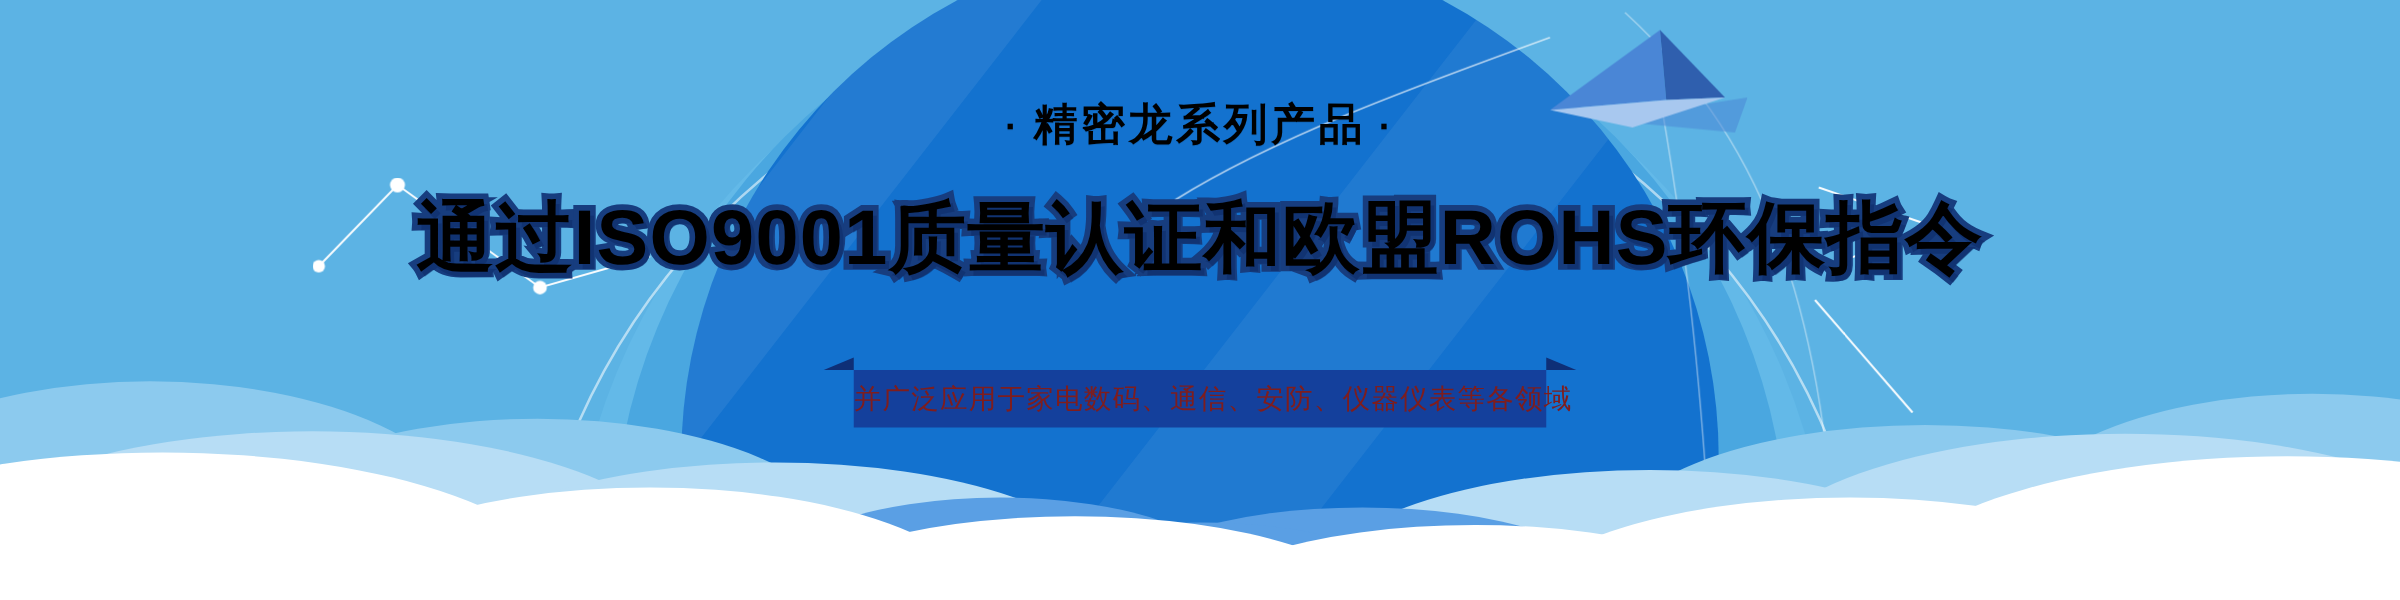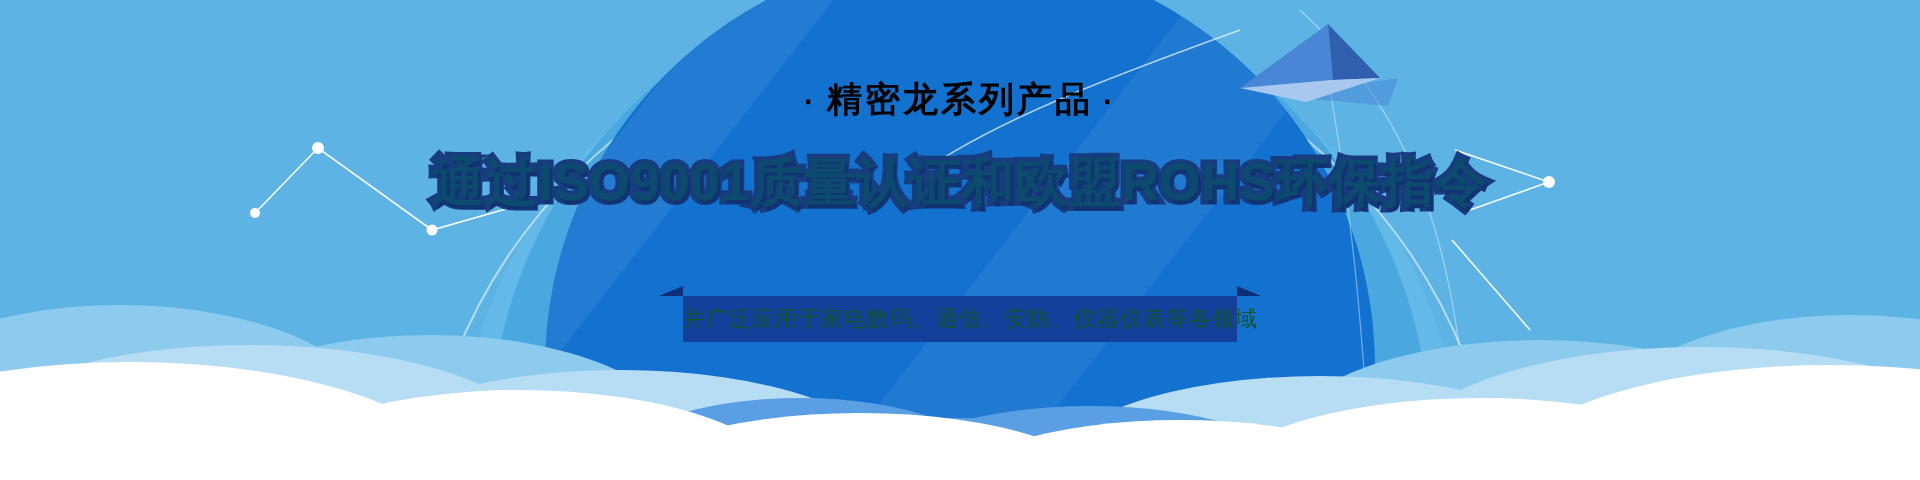--- a/index.html
+++ b/index.html
@@ -121,24 +121,24 @@
     font-size: 30px;
     vertical-align: middle;
     padding: 0 10px;
   }
 
   .headline {
     position: absolute;
     left: 0;
     right: 0;
     top: 148px;
-    font-size: 52px;
+    font-size: 62px;
     font-weight: bold;
     letter-spacing: 1px;
-    color: #0c4a6e;
+    color: #000000;
     white-space: nowrap;
     -webkit-text-stroke: 9px #173d7f;
     paint-order: stroke fill;
     text-shadow:
        3px 4px 0 rgba(10,40,100,0.45);
   }
 
   .ribbon {
     position: absolute;
     left: 50%;
@@ -173,21 +173,21 @@
   }
   .ribbon-text {
     position: absolute;
     left: 0;
     top: 0;
     width: 554px;
     height: 46px;
     line-height: 46px;
     font-size: 22px;
     letter-spacing: 1px;
-    color: #14532d;
+    color: #7f1d1d;
     white-space: nowrap;
   }
 </style>
 </head>
 <body>
 
 <div class="banner">
 
   <div class="sky"></div>
 

